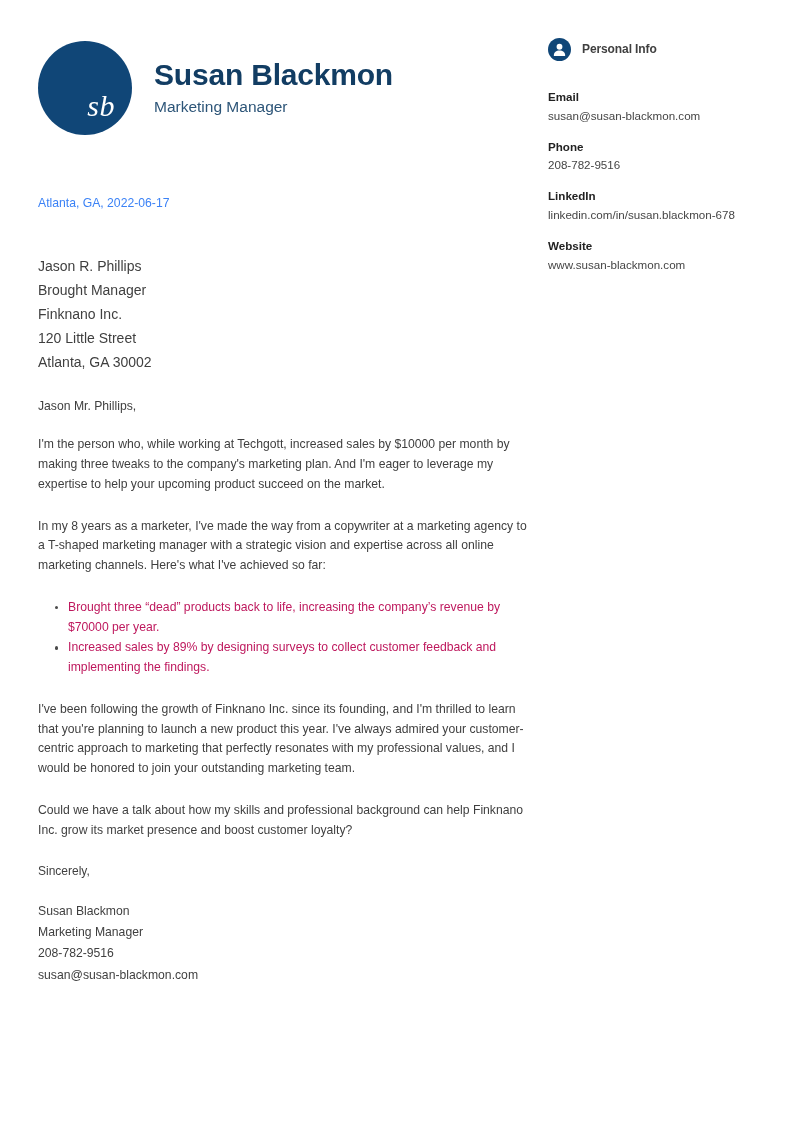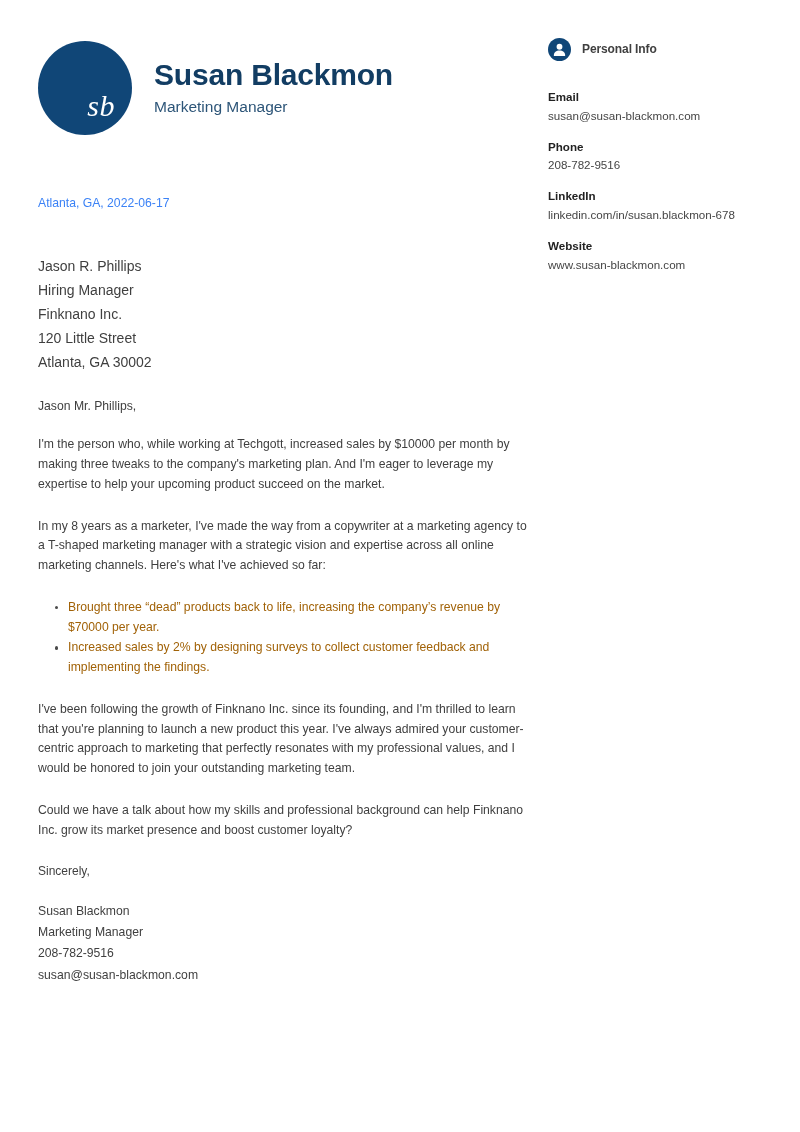--- a/index.html
+++ b/index.html
@@ -108,21 +108,21 @@
 
   .achv-list {
     margin: 22px 0 0 0;
     padding: 0 0 0 17px;
     list-style: none;
   }
   .achv-list li {
     position: relative;
     font-size: 12.2px;
     line-height: 1.62;
-    color: #a16207;
+    color: #be185d;
     padding-left: 13px;
     margin-bottom: 1px;
   }
   .achv-list li::before {
     content: "";
     position: absolute;
     left: 0;
     top: 8px;
     width: 3.4px;
     height: 3.4px;
@@ -203,34 +203,34 @@
       <div class="header-text">
         <h1 class="cand-name">Susan Blackmon</h1>
         <p class="cand-title">Marketing Manager</p>
       </div>
     </div>
 
     <div class="letter-date">Atlanta, GA, 2022-06-17</div>
 
     <div class="recipient">
       <div>Jason R. Phillips</div>
-      <div>Hiring Manager</div>
+      <div>Brought Manager</div>
       <div>Finknano Inc.</div>
       <div>120 Little Street</div>
       <div>Atlanta, GA 30002</div>
     </div>
 
     <div class="salutation">Jason Mr. Phillips,</div>
 
     <p class="body-para">I'm the person who, while working at Techgott, increased sales by $10000 per month by making three tweaks to the company's marketing plan. And I'm eager to leverage my expertise to help your upcoming product succeed on the market.</p>
     <p class="body-para">In my 8 years as a marketer, I've made the way from a copywriter at a marketing agency to a T-shaped marketing manager with a strategic vision and expertise across all online marketing channels. Here's what I've achieved so far:</p>
 
     <ul class="achv-list">
       <li>Brought three “dead” products back to life, increasing the company’s revenue by $70000 per year.</li>
-      <li>Increased sales by 2% by designing surveys to collect customer feedback and implementing the findings.</li>
+      <li>Increased sales by 89% by designing surveys to collect customer feedback and implementing the findings.</li>
     </ul>
 
     <p class="body-para">I've been following the growth of Finknano Inc. since its founding, and I'm thrilled to learn that you're planning to launch a new product this year. I've always admired your customer-centric approach to marketing that perfectly resonates with my professional values, and I would be honored to join your outstanding marketing team.</p>
     <p class="body-para">Could we have a talk about how my skills and professional background can help Finknano Inc. grow its market presence and boost customer loyalty?</p>
 
     <div class="sign-off">Sincerely,</div>
 
     <div class="signature">
       <div>Susan Blackmon</div>
       <div>Marketing Manager</div>

